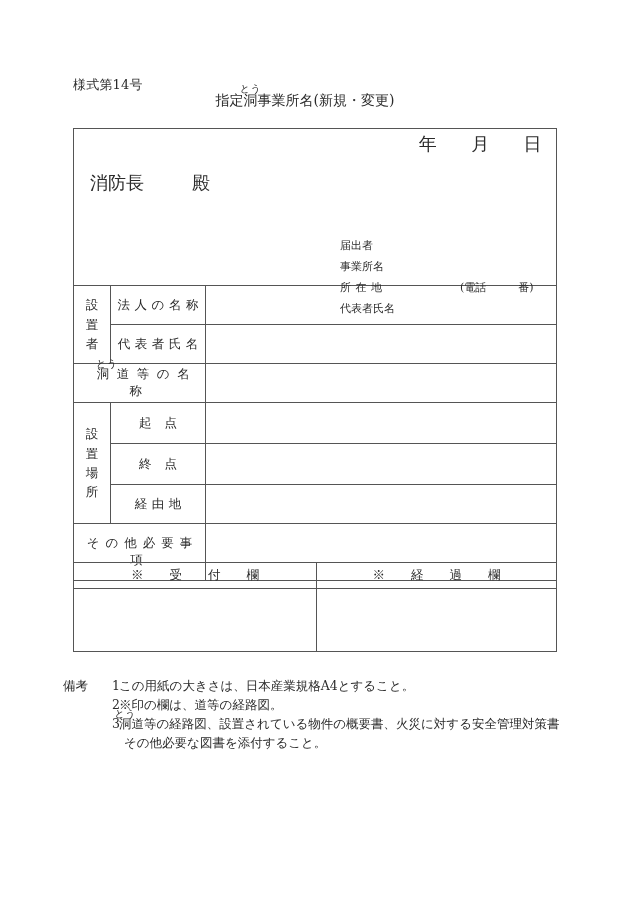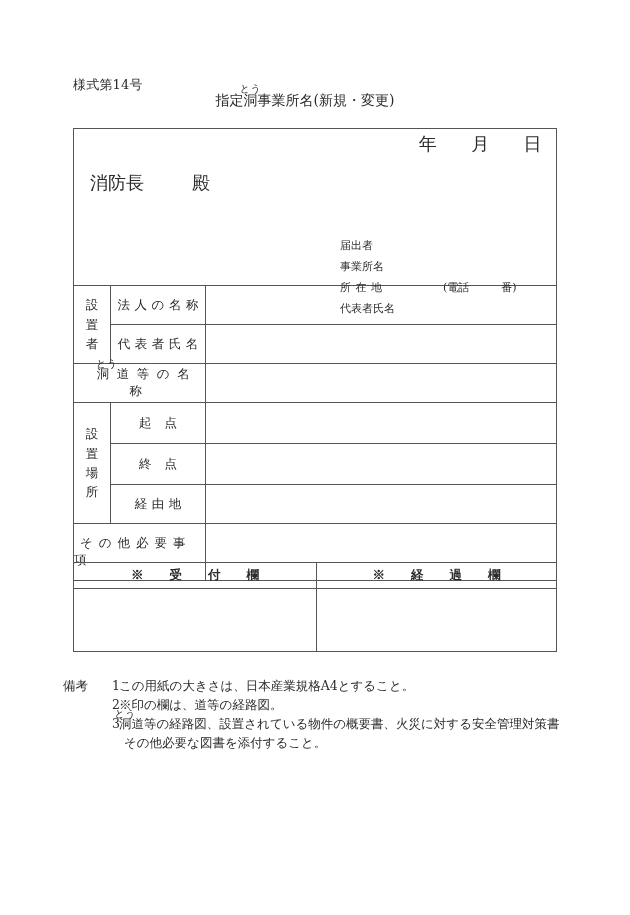--- a/index.html
+++ b/index.html
@@ -110,21 +110,21 @@
     white-space: nowrap;
     margin-top: 39px;
   }
   .submitter .row { position: relative; height: 21px; }
   .submitter .spaced {
     display: inline-block;
     letter-spacing: 4.5px;
   }
   .submitter .tel {
     position: absolute;
-    left: 103px;
+    left: 120px;
     top: 0;
     white-space: nowrap;
   }
   .submitter .tel .telgap { display: inline-block; width: 32px; }
 
   
   .vlabel {
     width: 37px;
     text-align: center;
     font-size: 12.5px;
@@ -144,20 +144,21 @@
     letter-spacing: 4.5px;
     text-indent: 4.5px;
   }
   .spread-wide {
     display: inline-block;
     letter-spacing: 13px;
     text-indent: 13px;
   }
   .label-wide {
     width: 132px;
+    text-align: center;
     font-size: 12.5px;
   }
   .spread-full {
     display: inline-block;
     letter-spacing: 7.5px;
     text-indent: 7.5px;
   }
   .spread-other {
     display: inline-block;
     letter-spacing: 6px;
@@ -176,21 +177,20 @@
   .r-h62 { height: 62px; }
 
   .stamp-head {
     text-align: center;
     font-size: 12.5px;
   }
   .spread-stamp {
     display: inline-block;
     letter-spacing: 26px;
     text-indent: 26px;
-    font-weight: bold;
   }
 
   
   .remarks {
     position: absolute;
     left: 63px;
     top: 676px;
     font-size: 12.5px;
     line-height: 19px;
     white-space: nowrap;

